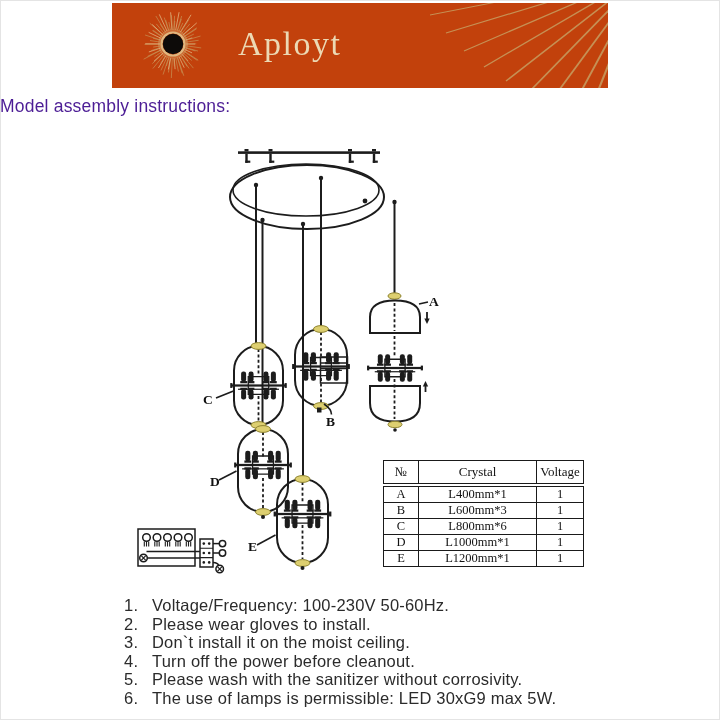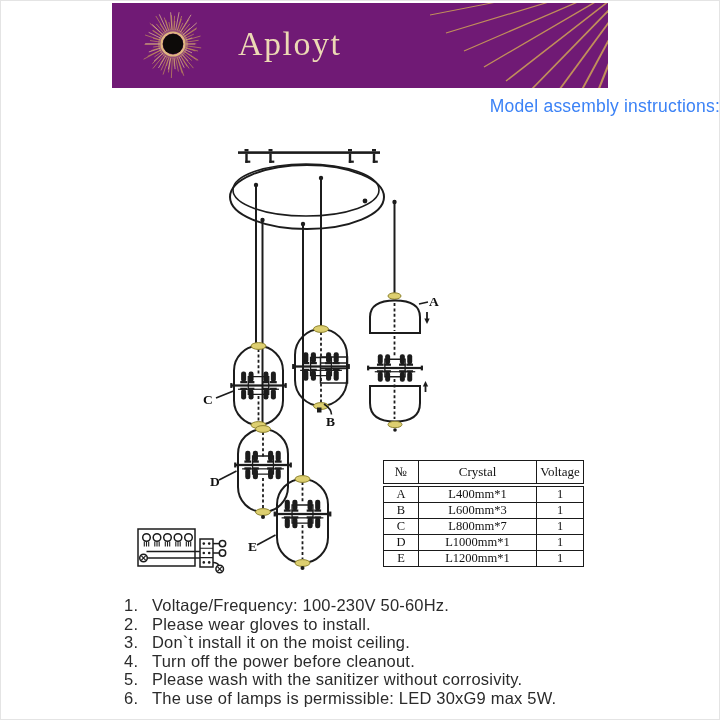--- a/index.html
+++ b/index.html
@@ -1,27 +1,27 @@
 <!DOCTYPE html>
 <html><head>
 <meta charset="utf-8">
 <style>
   html,body{margin:0;padding:0;background:#ffffff;}
   .page{position:relative;width:720px;height:720px;background:#fff;overflow:hidden;
         font-family:"Liberation Sans",sans-serif;box-shadow:inset 0 0 0 1px #e4e4e4;}
 
   
-  .band{position:absolute;left:112px;top:3px;width:496px;height:85px;background:#701a75;overflow:hidden;}
+  .band{position:absolute;left:112px;top:3px;width:496px;height:85px;background:#c2410c;overflow:hidden;}
   .band svg{position:absolute;left:0;top:0;}
   .brand-name{position:absolute;left:126px;top:17px;margin:0;
         font-family:"Liberation Serif",serif;font-weight:400;font-size:34px;line-height:48px;
         color:#ecd9b4;letter-spacing:1.5px;}
 
   
-  .title{position:absolute;left:0;top:95px;width:100%;text-align:right;color:#3b82f6;}
+  .title{position:absolute;left:0;top:95px;width:100%;text-align:left;color:#4c1d95;}
   .title div{font-size:17.5px;line-height:22.5px;letter-spacing:.2px;}
 
   
   .drawing{position:absolute;left:100px;top:140px;width:360px;height:470px;}
   .drawing *{vector-effect:non-scaling-stroke;}
   .ink{stroke:#1c1c1c;fill:none;}
   .inkfill{fill:#1c1c1c;stroke:none;}
   .gold{fill:#ddcf70;stroke:#8f8430;stroke-width:1;}
   .dlabel{font-family:"Liberation Serif",serif;font-weight:bold;font-size:13.5px;fill:#111;}
 
@@ -331,21 +331,21 @@
           <td>L400mm*1</td>
           <td>1</td>
         </tr>
       <tr>
           <td>B</td>
           <td>L600mm*3</td>
           <td>1</td>
         </tr>
       <tr>
           <td>C</td>
-          <td>L800mm*7</td>
+          <td>L800mm*6</td>
           <td>1</td>
         </tr>
       <tr>
           <td>D</td>
           <td>L1000mm*1</td>
           <td>1</td>
         </tr>
       <tr>
           <td>E</td>
           <td>L1200mm*1</td>

